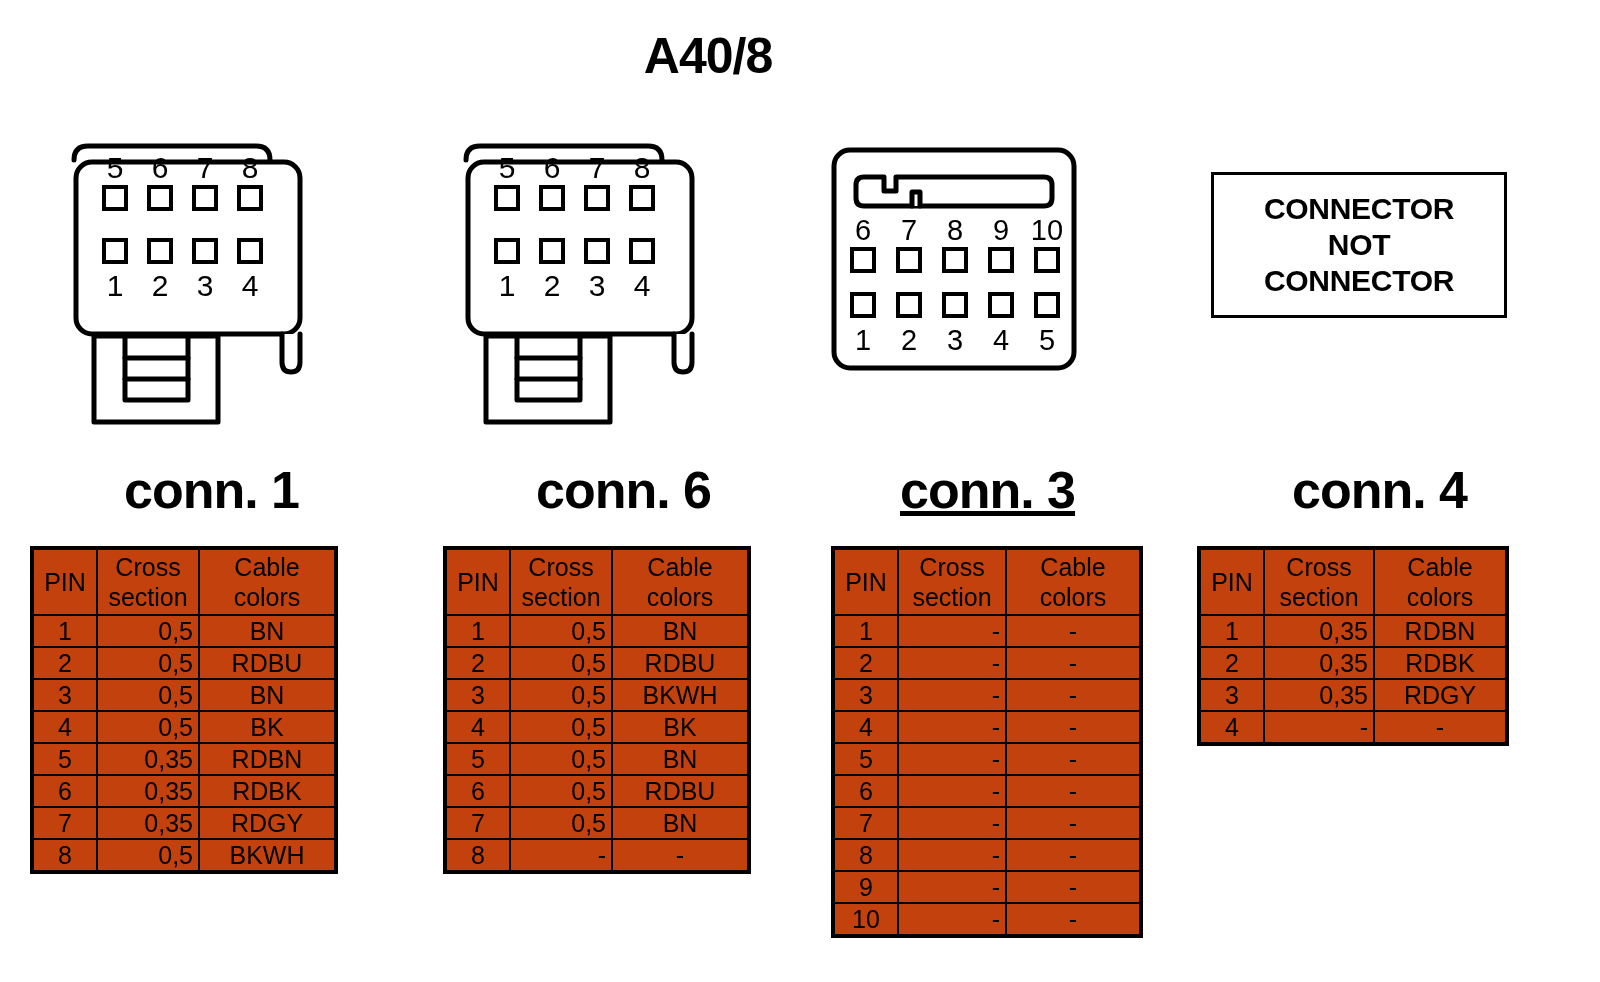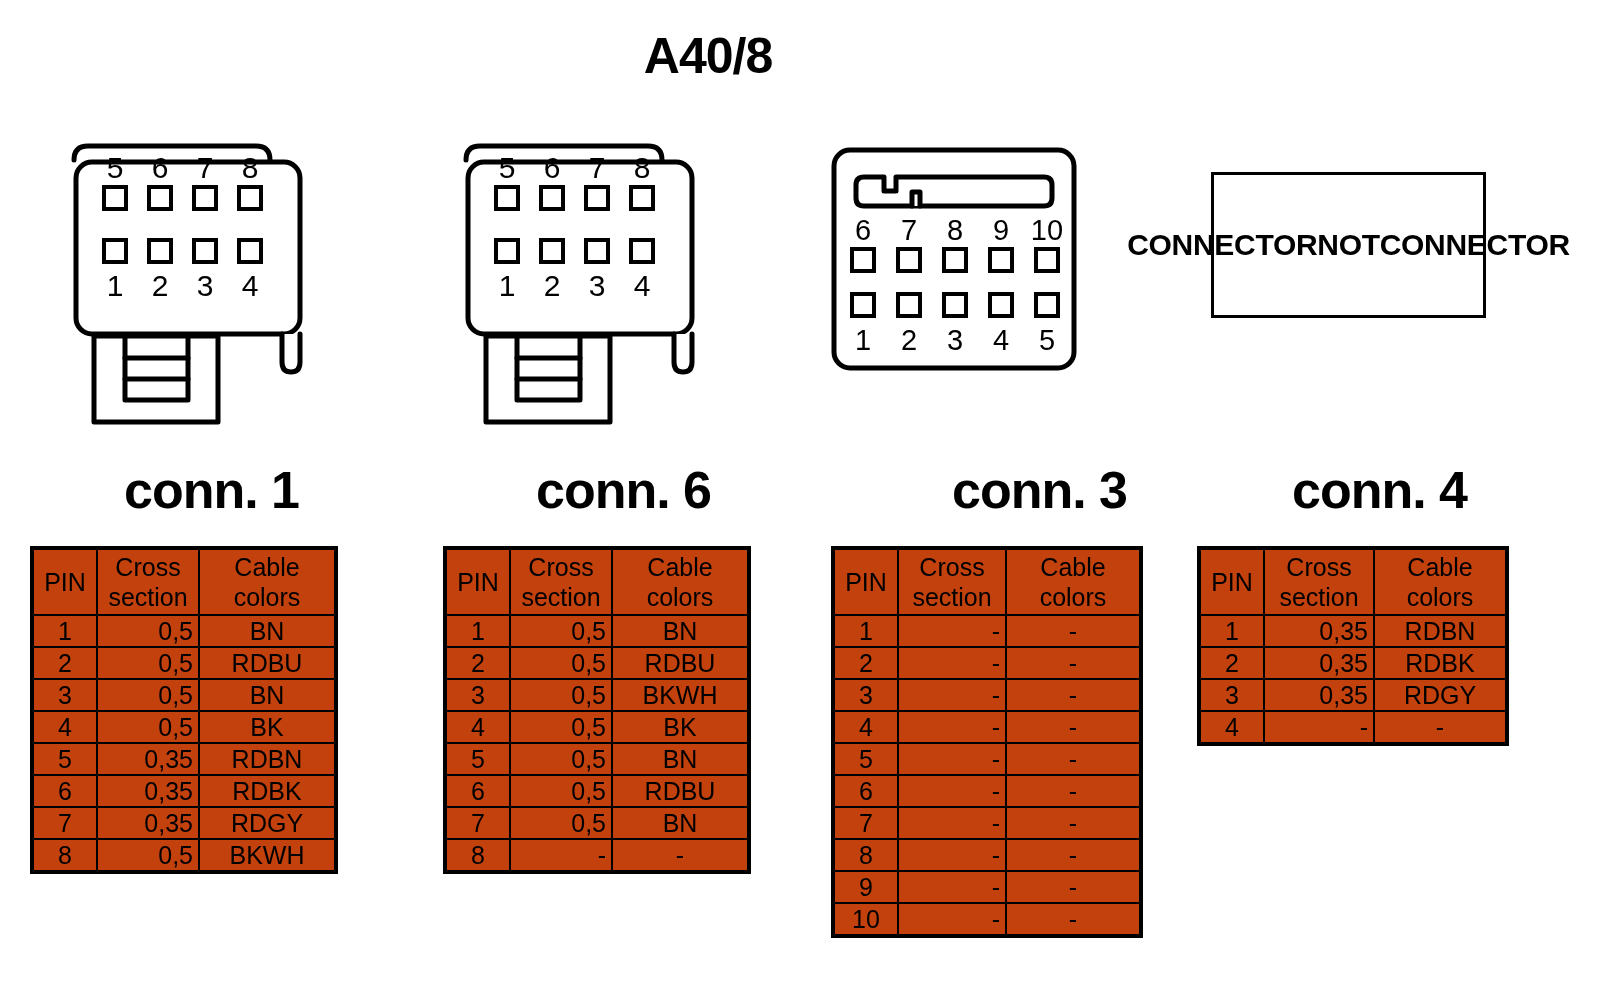--- a/index.html
+++ b/index.html
@@ -39,26 +39,26 @@
   #conn-graphic-2 { left: 452px; width: 280px; }
   #conn-graphic-3 { left: 822px; width: 280px; }
 
   .conn-graphic svg { display: block; }
 
   
   #conn-na-box {
     position: absolute;
     top: 172px;
     left: 1211px;
-    width: 275px;
+    width: 296px;
     height: 146px;
     border: 3px solid #000;
     box-sizing: border-box;
     display: flex;
-    flex-direction: row;
+    flex-direction: column;
     align-items: center;
     justify-content: center;
     line-height: 36px;
   }
   #conn-na-box span {
     display: block;
     font-size: 30px;
     font-weight: bold;
     text-align: center;
     letter-spacing: -0.3px;
@@ -71,21 +71,21 @@
     height: 56px;
     font-size: 52px;
     font-weight: bold;
     line-height: 56px;
     letter-spacing: -1px;
     white-space: nowrap;
     margin-left: 40px;
   }
   #conn-caption-1 { left: 84px; }
   #conn-caption-2 { left: 496px; }
-  #conn-caption-3 { left: 912px; }
+  #conn-caption-3 { left: 860px; text-decoration: underline; }
   #conn-caption-4 { left: 1252px; }
 
   
   .pin-table {
     position: absolute;
     border-collapse: collapse;
     font-size: 25px;
     line-height: 28px;
     background: #c2410c;
   }

